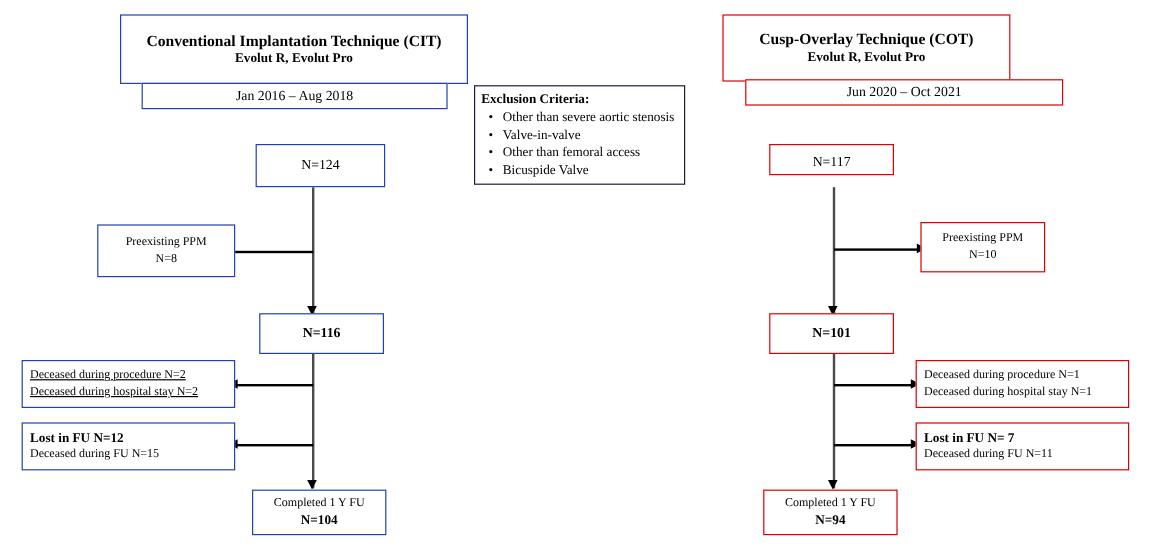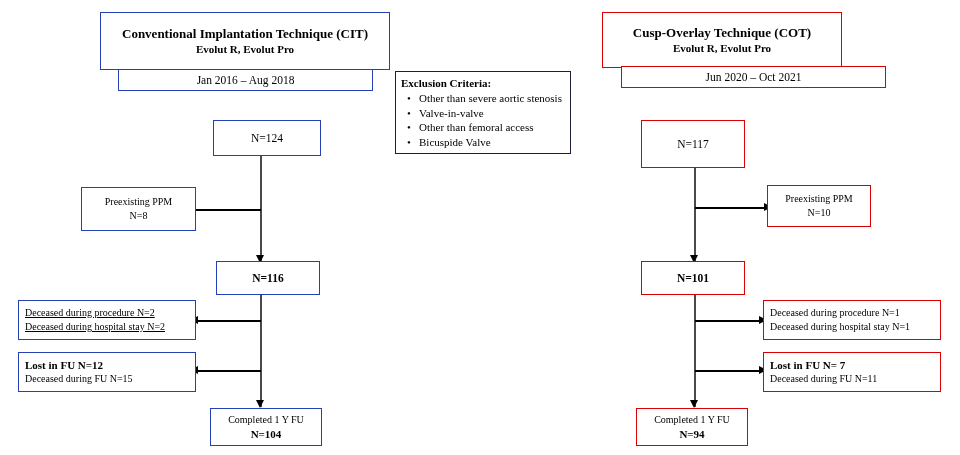--- a/index.html
+++ b/index.html
@@ -156,21 +156,21 @@
 
   <div class="box center b-red pad" style="left:602px; top:12px; width:240px; height:56px;">
     <span class="t-title">Cusp-Overlay Technique (COT)</span>
     <span class="t-sub">Evolut R, Evolut Pro</span>
   </div>
 
   <div class="box center b-red pad" style="left:588px; top:66px; width:265px; height:22px;margin-left:33px;">
     <span class="t-norm">Jun 2020 – Oct 2021</span>
   </div>
 
-  <div class="box center b-red pad" style="left:641px; top:120px; width:104px; height:48px;">
+  <div class="box center b-red pad" style="left:641px; top:120px; width:104px; height:26px;justify-content:flex-end;">
     <span class="t-norm">N=117</span>
   </div>
 
   <div class="vline" style="left:694px; top:156px; height:106px;"></div>
   <div class="arrow-down" style="left:690px; top:255px;"></div>
 
   <div class="hline" style="left:695px; top:207px; width:72px;"></div>
   <div class="arrow-right" style="left:764px; top:203px;"></div>
 
   <div class="box center b-red pad" style="left:767px; top:185px; width:104px; height:42px;">

